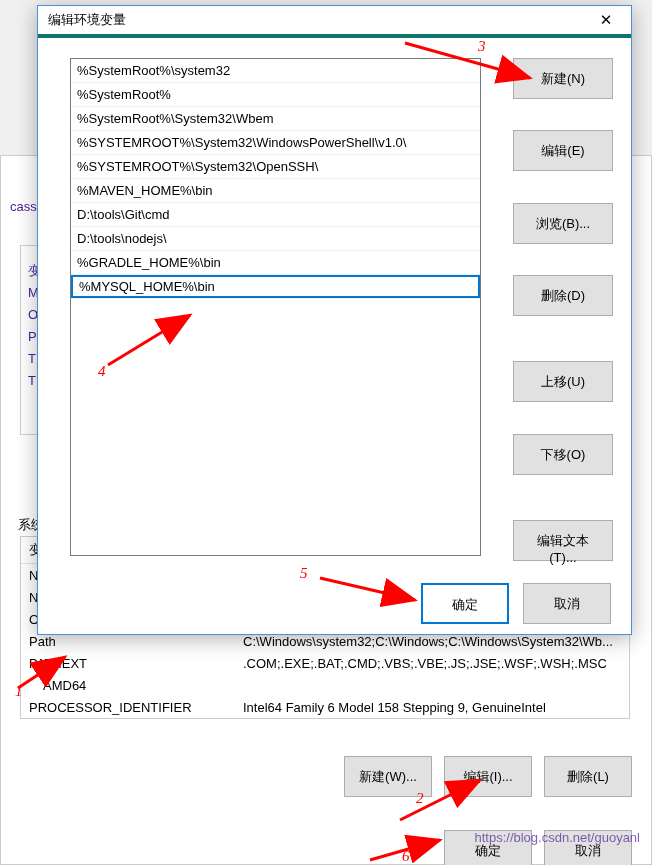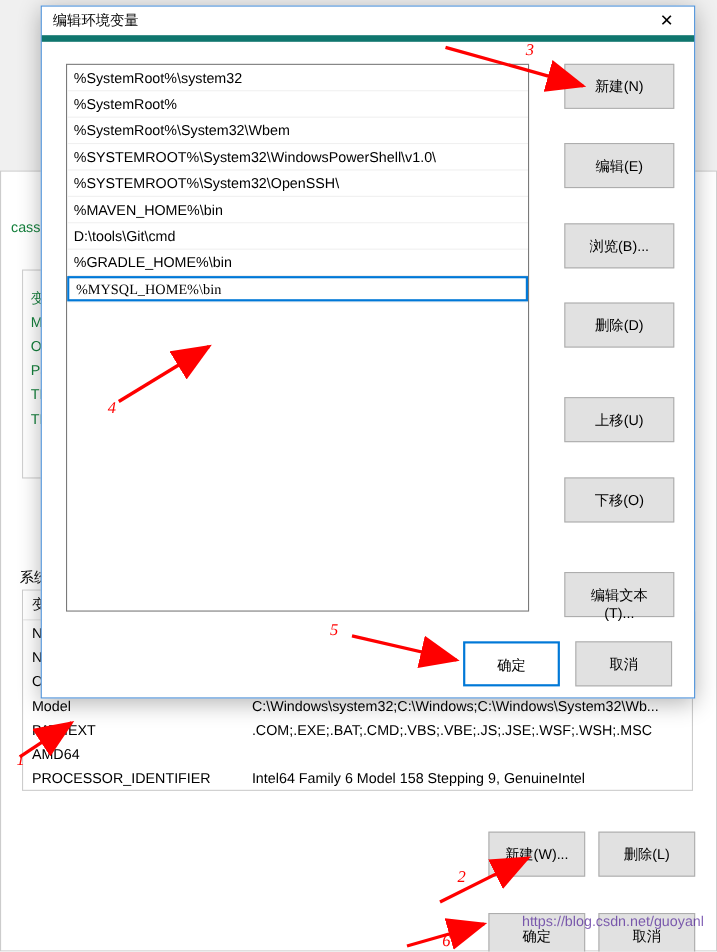--- a/index.html
+++ b/index.html
@@ -21,21 +21,21 @@
       border: 1px solid #ccc;
     }
     .bg-box {
       position: absolute;
       border: 1px solid #d0d0d0;
       background: #fff;
     }
     .bg-labels {
       position: absolute;
       font-size: 13px;
-      color: #15803d;
+      color: #4c1d95;
     }
     .bg-label-col { line-height: 22px; }
     .sys-label {
       position: absolute;
       left: 18px; top: 516px;
       font-size: 13px;
     }
     .sys-table {
       position: absolute;
       left: 20px; top: 536px;
@@ -46,21 +46,21 @@
     }
     .sys-col-header {
       display: flex;
       border-bottom: 1px solid #e5e5e5;
       background: #fff;
     }
     .sys-col-header div { padding: 4px 8px; }
     .sys-row { display: flex; height: 22px; align-items: center; }
     .sys-row div { padding: 2px 8px; white-space: nowrap; overflow: hidden; }
     .sys-c1 { width: 200px; }
-    .sys-c2 { flex: 1; }
+    .sys-c2 { flex: 1; margin-left: 14px; }
     .bg-button-row {
       position: absolute;
       left: 0; width: 652px;
       display: flex;
       justify-content: flex-end;
       gap: 12px;
       padding-right: 20px;
     }
     .win-button {
       min-width: 88px;
@@ -79,34 +79,35 @@
       background: #fff;
       border: 1px solid #4a90d9;
       box-shadow: 0 4px 20px rgba(0,0,0,0.3);
     }
     .title-bar {
       height: 32px;
       display: flex;
       align-items: center;
       justify-content: space-between;
       padding: 0 4px 0 10px;
-      border-bottom: 6px solid #0f766e;
+      border-bottom: 4px solid #0f766e;
     }
     .title-text { font-size: 13px; }
     .close-btn {
       width: 42px; height: 28px;
       display: flex; align-items: center; justify-content: center;
       cursor: pointer;
       font-size: 15px;
     }
     .dialog-body {
       display: flex;
       padding: 20px 18px 12px 22px;
       gap: 32px;
       height: 545px;
+      margin-left: 10px;
     }
     .list-box {
       flex: 1;
       border: 1px solid #7a7a7a;
       background: #fff;
       height: 498px;
       overflow: hidden;
     }
     .list-item {
       padding: 3px 6px;
@@ -123,21 +124,21 @@
     }
     .list-item.editing input {
       width: 100%;
       height: 100%;
       border: none;
       outline: none;
       padding: 3px 6px;
       background: #fff;
       color: #000;
       font-size: 13px;
-      font-family: Liberation Serif, serif;
+      font-family: Liberation Sans, sans-serif;
       border: 2px solid #0078d7;
     }
     .button-col {
       width: 100px;
       display: flex;
       flex-direction: column;
     }
     .button-col .win-button { width: 100px; margin-bottom: 10px; }
     .btn-gap { height: 24px; }
     .dialog-footer {
@@ -211,39 +212,40 @@
     </div>
   <div class="sys-row">
       <div class="sys-c1">NU</div>
       <div class="sys-c2"></div>
     </div>
   <div class="sys-row">
       <div class="sys-c1">OS</div>
       <div class="sys-c2">Windows_NT</div>
     </div>
   <div class="sys-row">
-      <div class="sys-c1">Model</div>
+      <div class="sys-c1">Path</div>
       <div class="sys-c2">C:\Windows\system32;C:\Windows;C:\Windows\System32\Wb...</div>
     </div>
   <div class="sys-row">
       <div class="sys-c1">PATHEXT</div>
       <div class="sys-c2">.COM;.EXE;.BAT;.CMD;.VBS;.VBE;.JS;.JSE;.WSF;.WSH;.MSC</div>
     </div>
   <div class="sys-row">
       <div class="sys-c2">AMD64</div>
     </div>
   <div class="sys-row">
       <div class="sys-c1">PROCESSOR_IDENTIFIER</div>
       <div class="sys-c2">Intel64 Family 6 Model 158 Stepping 9, GenuineIntel</div>
     </div>
 </div>
 <div class="scrollbar-stub"></div>
 
 <div class="bg-button-row" style="top:756px;">
   <button class="win-button">新建(W)...</button>
+  <button class="win-button">编辑(I)...</button>
   <button class="win-button">删除(L)</button>
 </div>
 <div class="bg-button-row" style="top:830px;">
   <button class="win-button">确定</button>
   <button class="win-button">取消</button>
 </div>
 
 <div class="dialog">
   <div class="title-bar">
     <div class="title-text">编辑环境变量</div>
@@ -253,20 +255,21 @@
   </div>
   <div class="dialog-body">
     <div class="list-box">
       <div class="list-item">%SystemRoot%\system32</div>
       <div class="list-item">%SystemRoot%</div>
       <div class="list-item">%SystemRoot%\System32\Wbem</div>
       <div class="list-item">%SYSTEMROOT%\System32\WindowsPowerShell\v1.0\</div>
       <div class="list-item">%SYSTEMROOT%\System32\OpenSSH\</div>
       <div class="list-item">%MAVEN_HOME%\bin</div>
       <div class="list-item">D:\tools\Git\cmd</div>
+      <div class="list-item">D:\tools\nodejs\</div>
       <div class="list-item">%GRADLE_HOME%\bin</div>
       <div class="list-item editing">
         <input type="text" value="%MYSQL_HOME%\bin" style="">
       </div>
     </div>
     <div class="button-col">
       <button class="win-button">新建(N)</button>
       <div class="btn-gap"></div>
       <button class="win-button">编辑(E)</button>
       <div class="btn-gap"></div>

